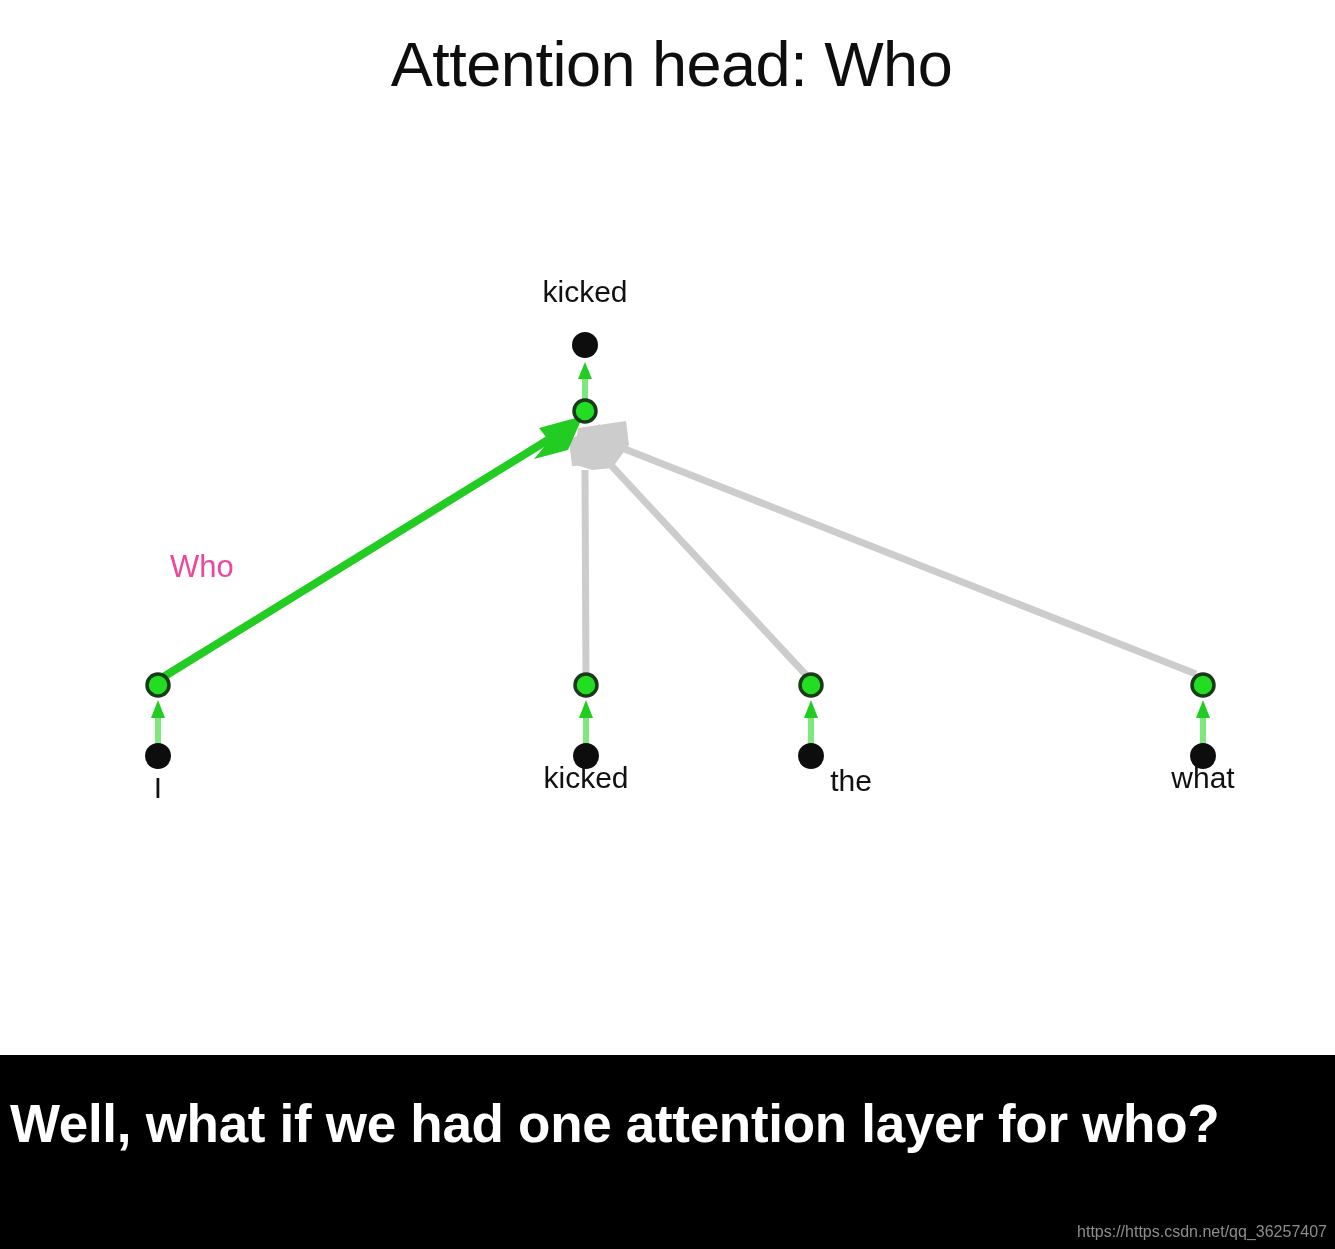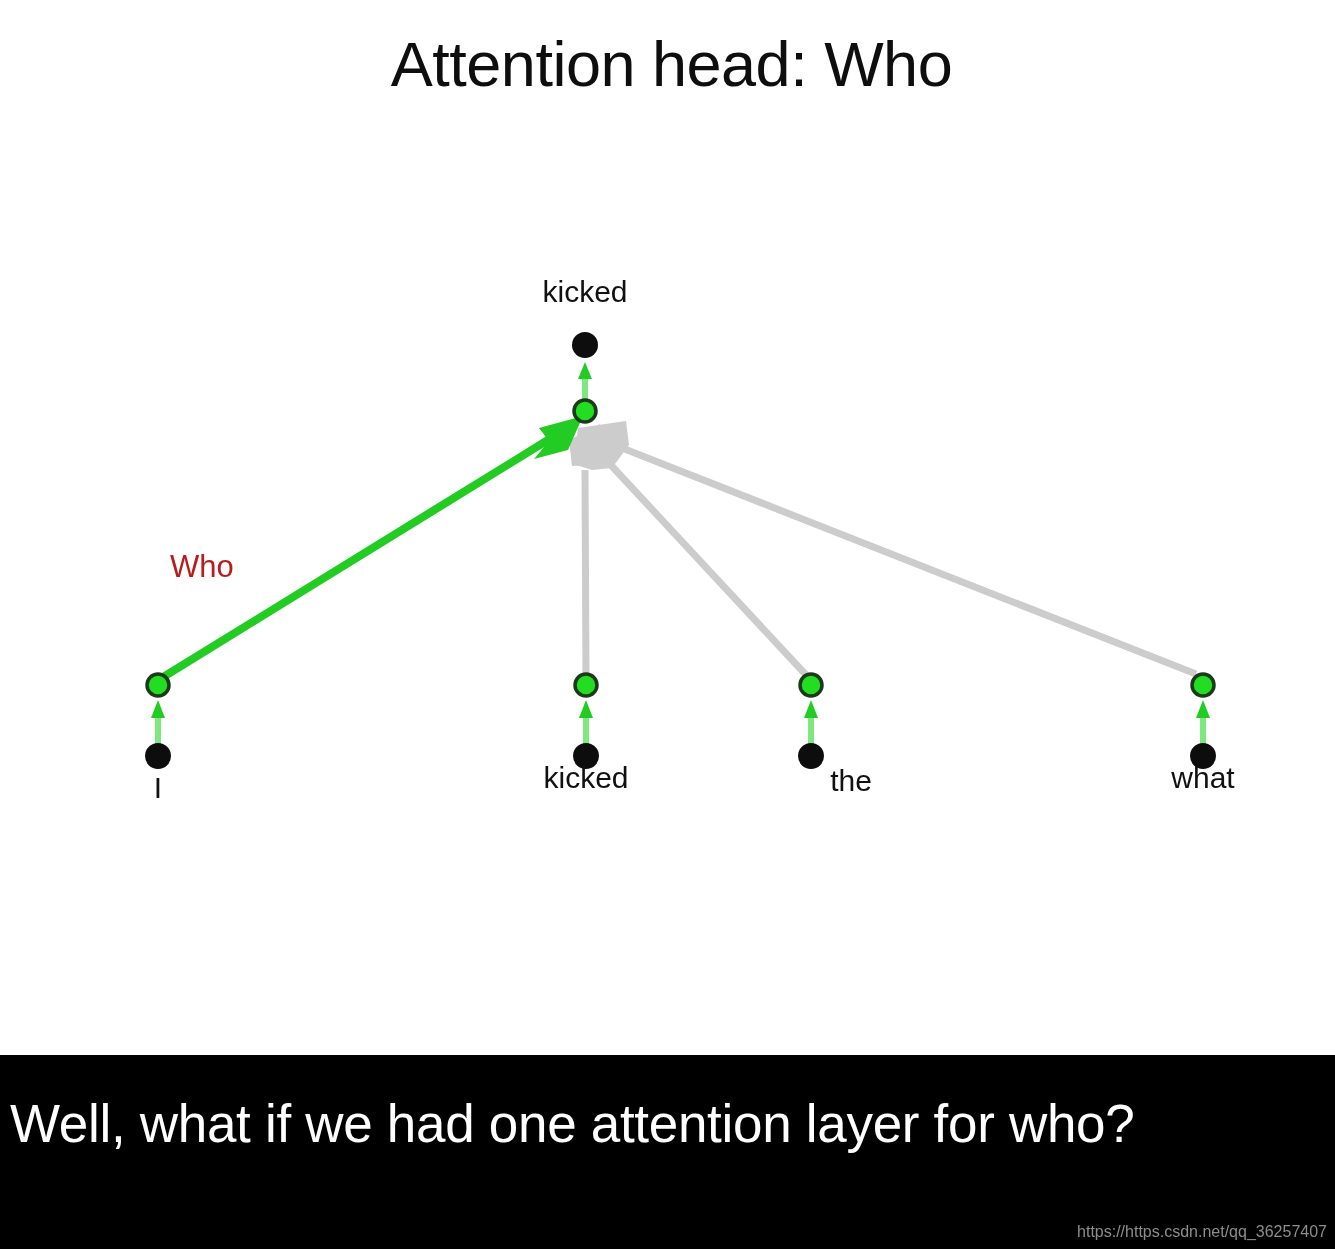--- a/index.html
+++ b/index.html
@@ -41,39 +41,39 @@
     position: absolute;
     font-size: 30px;
     color: #111111;
     white-space: nowrap;
     text-align: center;
     transform: translateX(-50%);
   }
   .edge-label {
     position: absolute;
     font-size: 31px;
-    color: #b91c1c;
+    color: #ec4899;
     white-space: nowrap;
   }
   #caption-bar {
     position: absolute;
     left: 0;
     top: 1055px;
     width: 1335px;
     height: 194px;
     background: #000000;
   }
   #caption-text {
     position: absolute;
     left: 10px;
     top: 38px;
     width: 1315px;
     color: #ffffff;
     font-size: 53px;
-    font-weight: 400;
+    font-weight: 700;
     letter-spacing: -0.3px;
     white-space: nowrap;
   }
   #watermark {
     position: absolute;
     right: 8px;
     bottom: 8px;
     color: #8d8d8d;
     font-size: 16px;
     white-space: nowrap;

